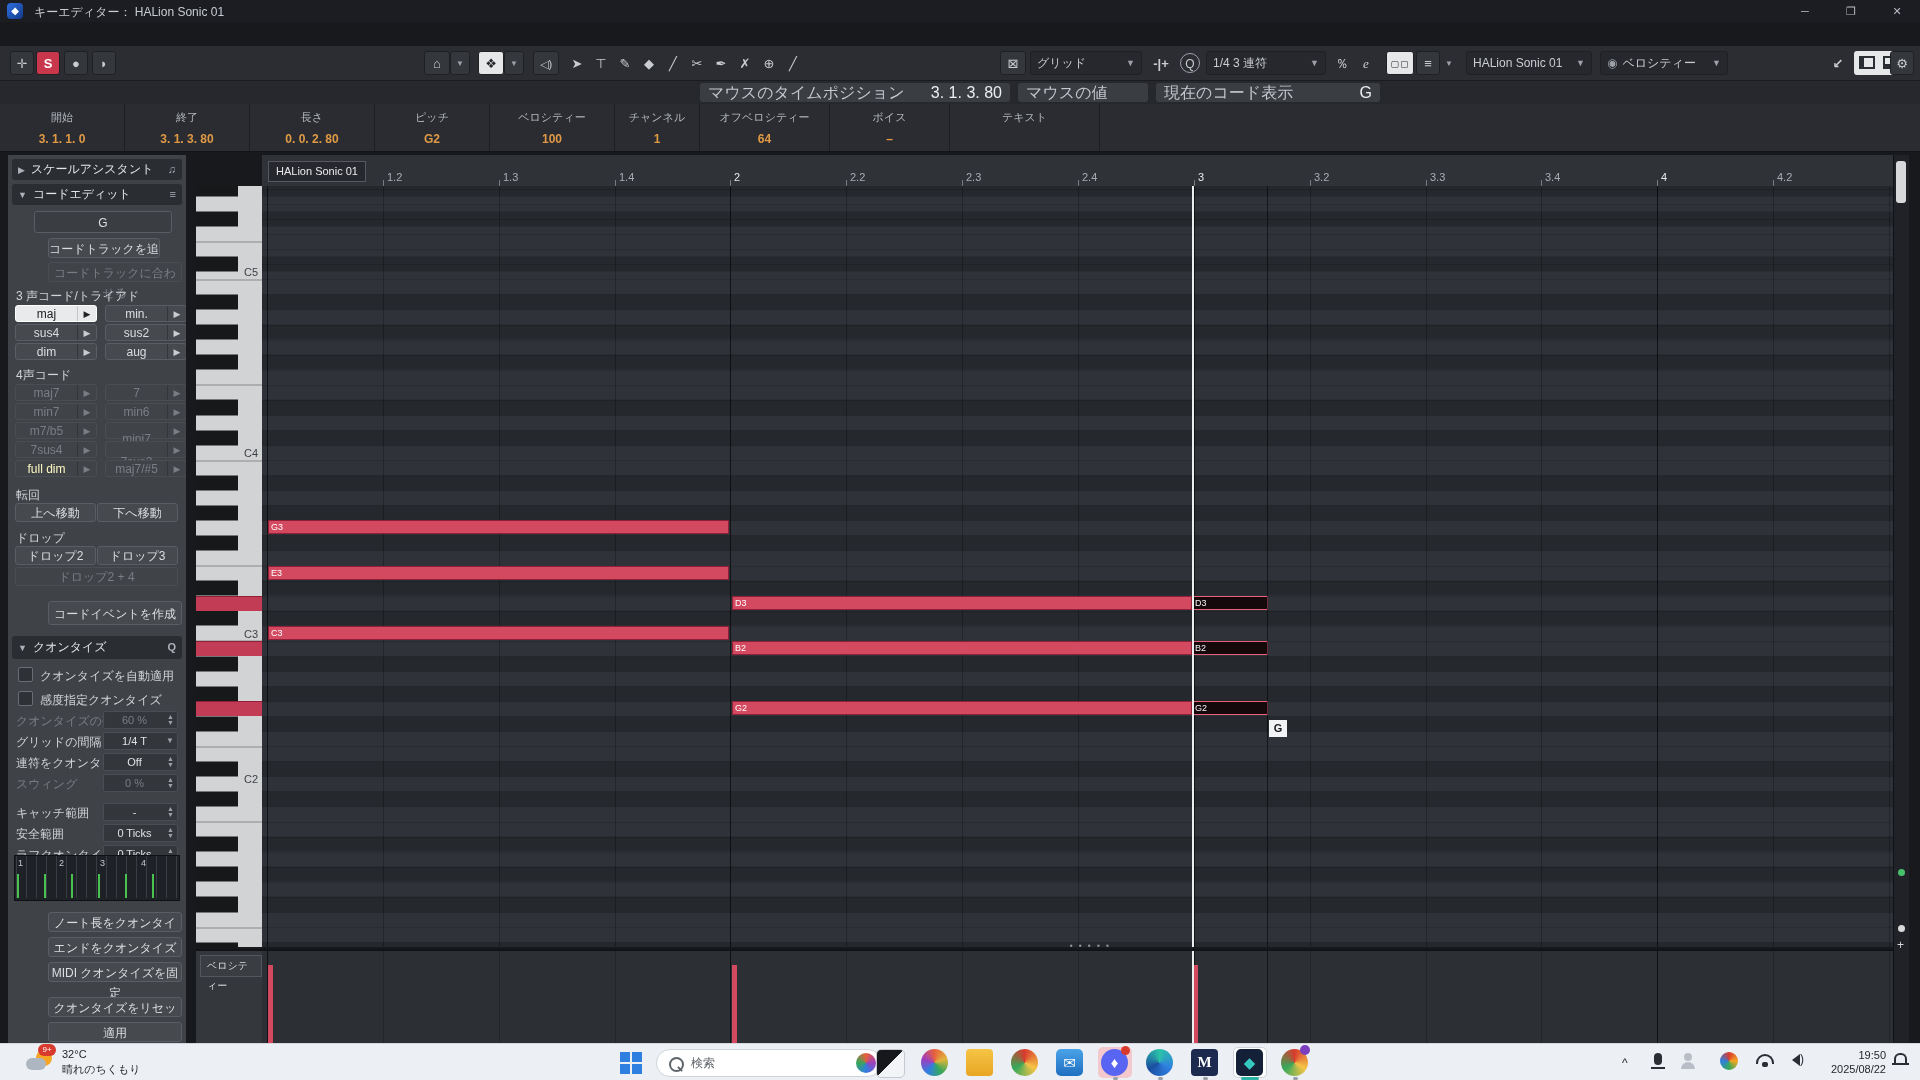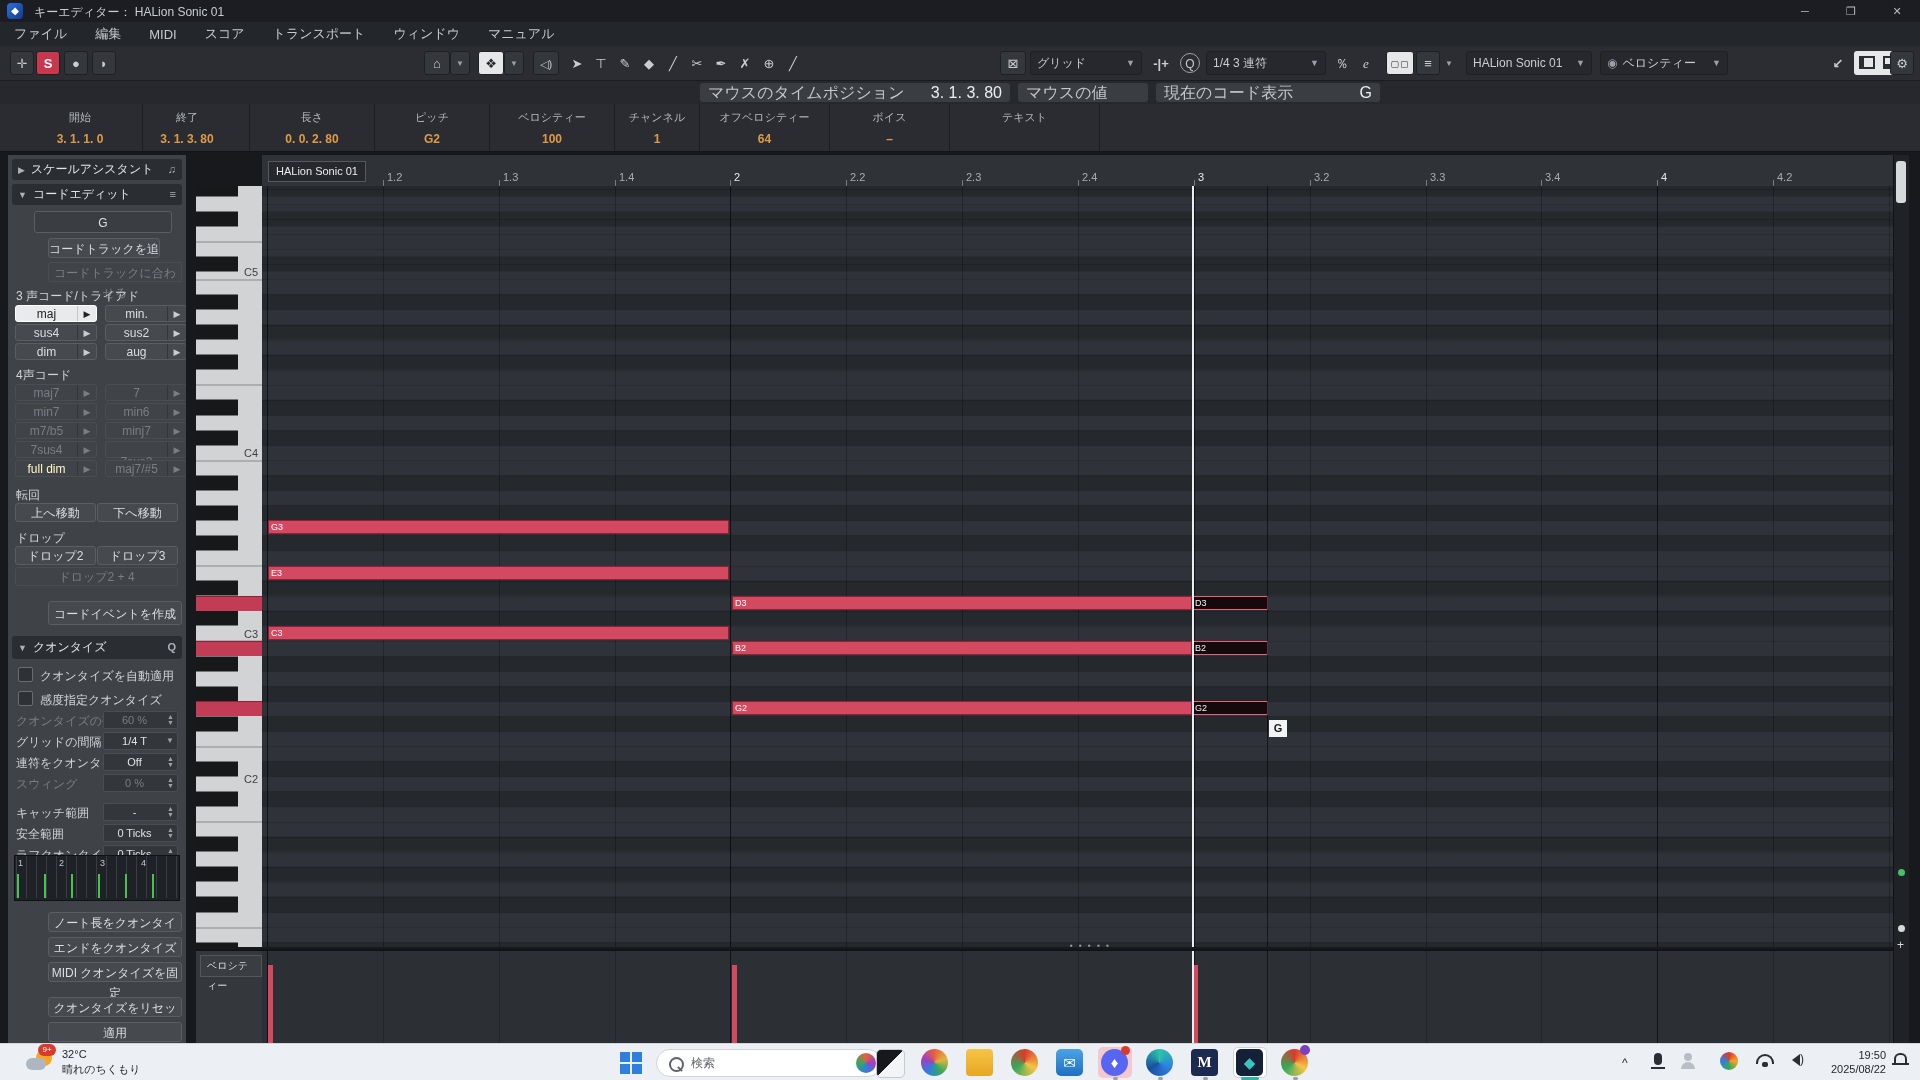--- a/index.html
+++ b/index.html
@@ -126,29 +126,20 @@
 <div id="app">
 
   <div class="abs titlebar">
     <div class="abs appicon">◆</div>
     <div class="abs title-text">キーエディター： HALion Sonic 01</div>
     <div class="abs winbtn" style="left:1782px;">─</div>
     <div class="abs winbtn" style="left:1828px;">❐</div>
     <div class="abs winbtn" style="left:1874px;">✕</div>
   </div>
 
-  <div class="menubar" id="menubar">
-      <span>ファイル</span>
-      <span>編集</span>
-      <span>MIDI</span>
-      <span>スコア</span>
-      <span>トランスポート</span>
-      <span>ウィンドウ</span>
-      <span>マニュアル</span>
-    </div>
 
   <div class="abs toolbar">
     <div id="tb-left">
         <div class="abs tbtn" style="left: 10px; width: 24px;">✛</div>
         <div class="abs tbtn active" style="left: 36px; width: 24px;">S</div>
         <div class="abs tbtn" style="left: 64px; width: 24px;">●</div>
         <div class="abs tbtn" style="left: 92px; width: 24px;">◗</div>
       </div>
     <div class="abs tbtn" style="left:424px;width:26px;"><span>⌂</span></div>
     <div class="abs tbtn" style="left:450px;width:20px;font-size:8px;color:#9da1a7;">▼</div>
@@ -193,21 +184,21 @@
     </div>
     <div class="abs sbox" style="left:1018px;width:130px;">
       <span>マウスの値</span><b>G2</b>
     </div>
     <div class="abs sbox" style="left:1156px;width:224px;">
       <span>現在のコード表示</span><b>G</b>
     </div>
   </div>
 
   <div class="abs infoline" id="infoline">
-      <div class="abs ifield" style="left: 18px; width: 125px;">
+      <div class="abs ifield" style="left: 0px; width: 125px;">
         <div class="lab">開始</div>
         <div class="val">3. 1. 1. 0</div>
       </div>
       <div class="abs ifield" style="left: 125px; width: 125px;">
         <div class="lab">終了</div>
         <div class="val">3. 1. 3. 80</div>
       </div>
       <div class="abs ifield" style="left: 250px; width: 125px;">
         <div class="lab">長さ</div>
         <div class="val">0. 0. 2. 80</div>
@@ -291,21 +282,21 @@
         </div>
         <div class="abs sbtn dis chbtn" style="left: 97px; top: 248px; width: 82px; height: 17px;">
           <div class="main" style="color: rgb(122, 126, 132);">min6</div>
           <div class="tri" style="color: rgb(122, 126, 132);">▶</div>
         </div>
         <div class="abs sbtn dis chbtn" style="left: 7px; top: 267px; width: 82px; height: 17px;">
           <div class="main" style="color: rgb(122, 126, 132);">m7/b5</div>
           <div class="tri" style="color: rgb(122, 126, 132);">▶</div>
         </div>
         <div class="abs sbtn dis chbtn" style="left: 97px; top: 267px; width: 82px; height: 17px;">
-          <div class="main" style="color: rgb(122, 126, 132);">minj7</div>
+          <div class="main" style="color: rgb(122, 126, 132); margin-top: 8px;">minj7</div>
           <div class="tri" style="color: rgb(122, 126, 132);">▶</div>
         </div>
         <div class="abs sbtn dis chbtn" style="left: 7px; top: 286px; width: 82px; height: 17px;">
           <div class="main" style="color: rgb(122, 126, 132);">7sus4</div>
           <div class="tri" style="color: rgb(122, 126, 132);">▶</div>
         </div>
         <div class="abs sbtn dis chbtn" style="left: 97px; top: 286px; width: 82px; height: 17px;">
           <div class="main" style="color: rgb(122, 126, 132); margin-top: 12px;">7sus2</div>
           <div class="tri" style="color: rgb(122, 126, 132);">▶</div>
         </div>

